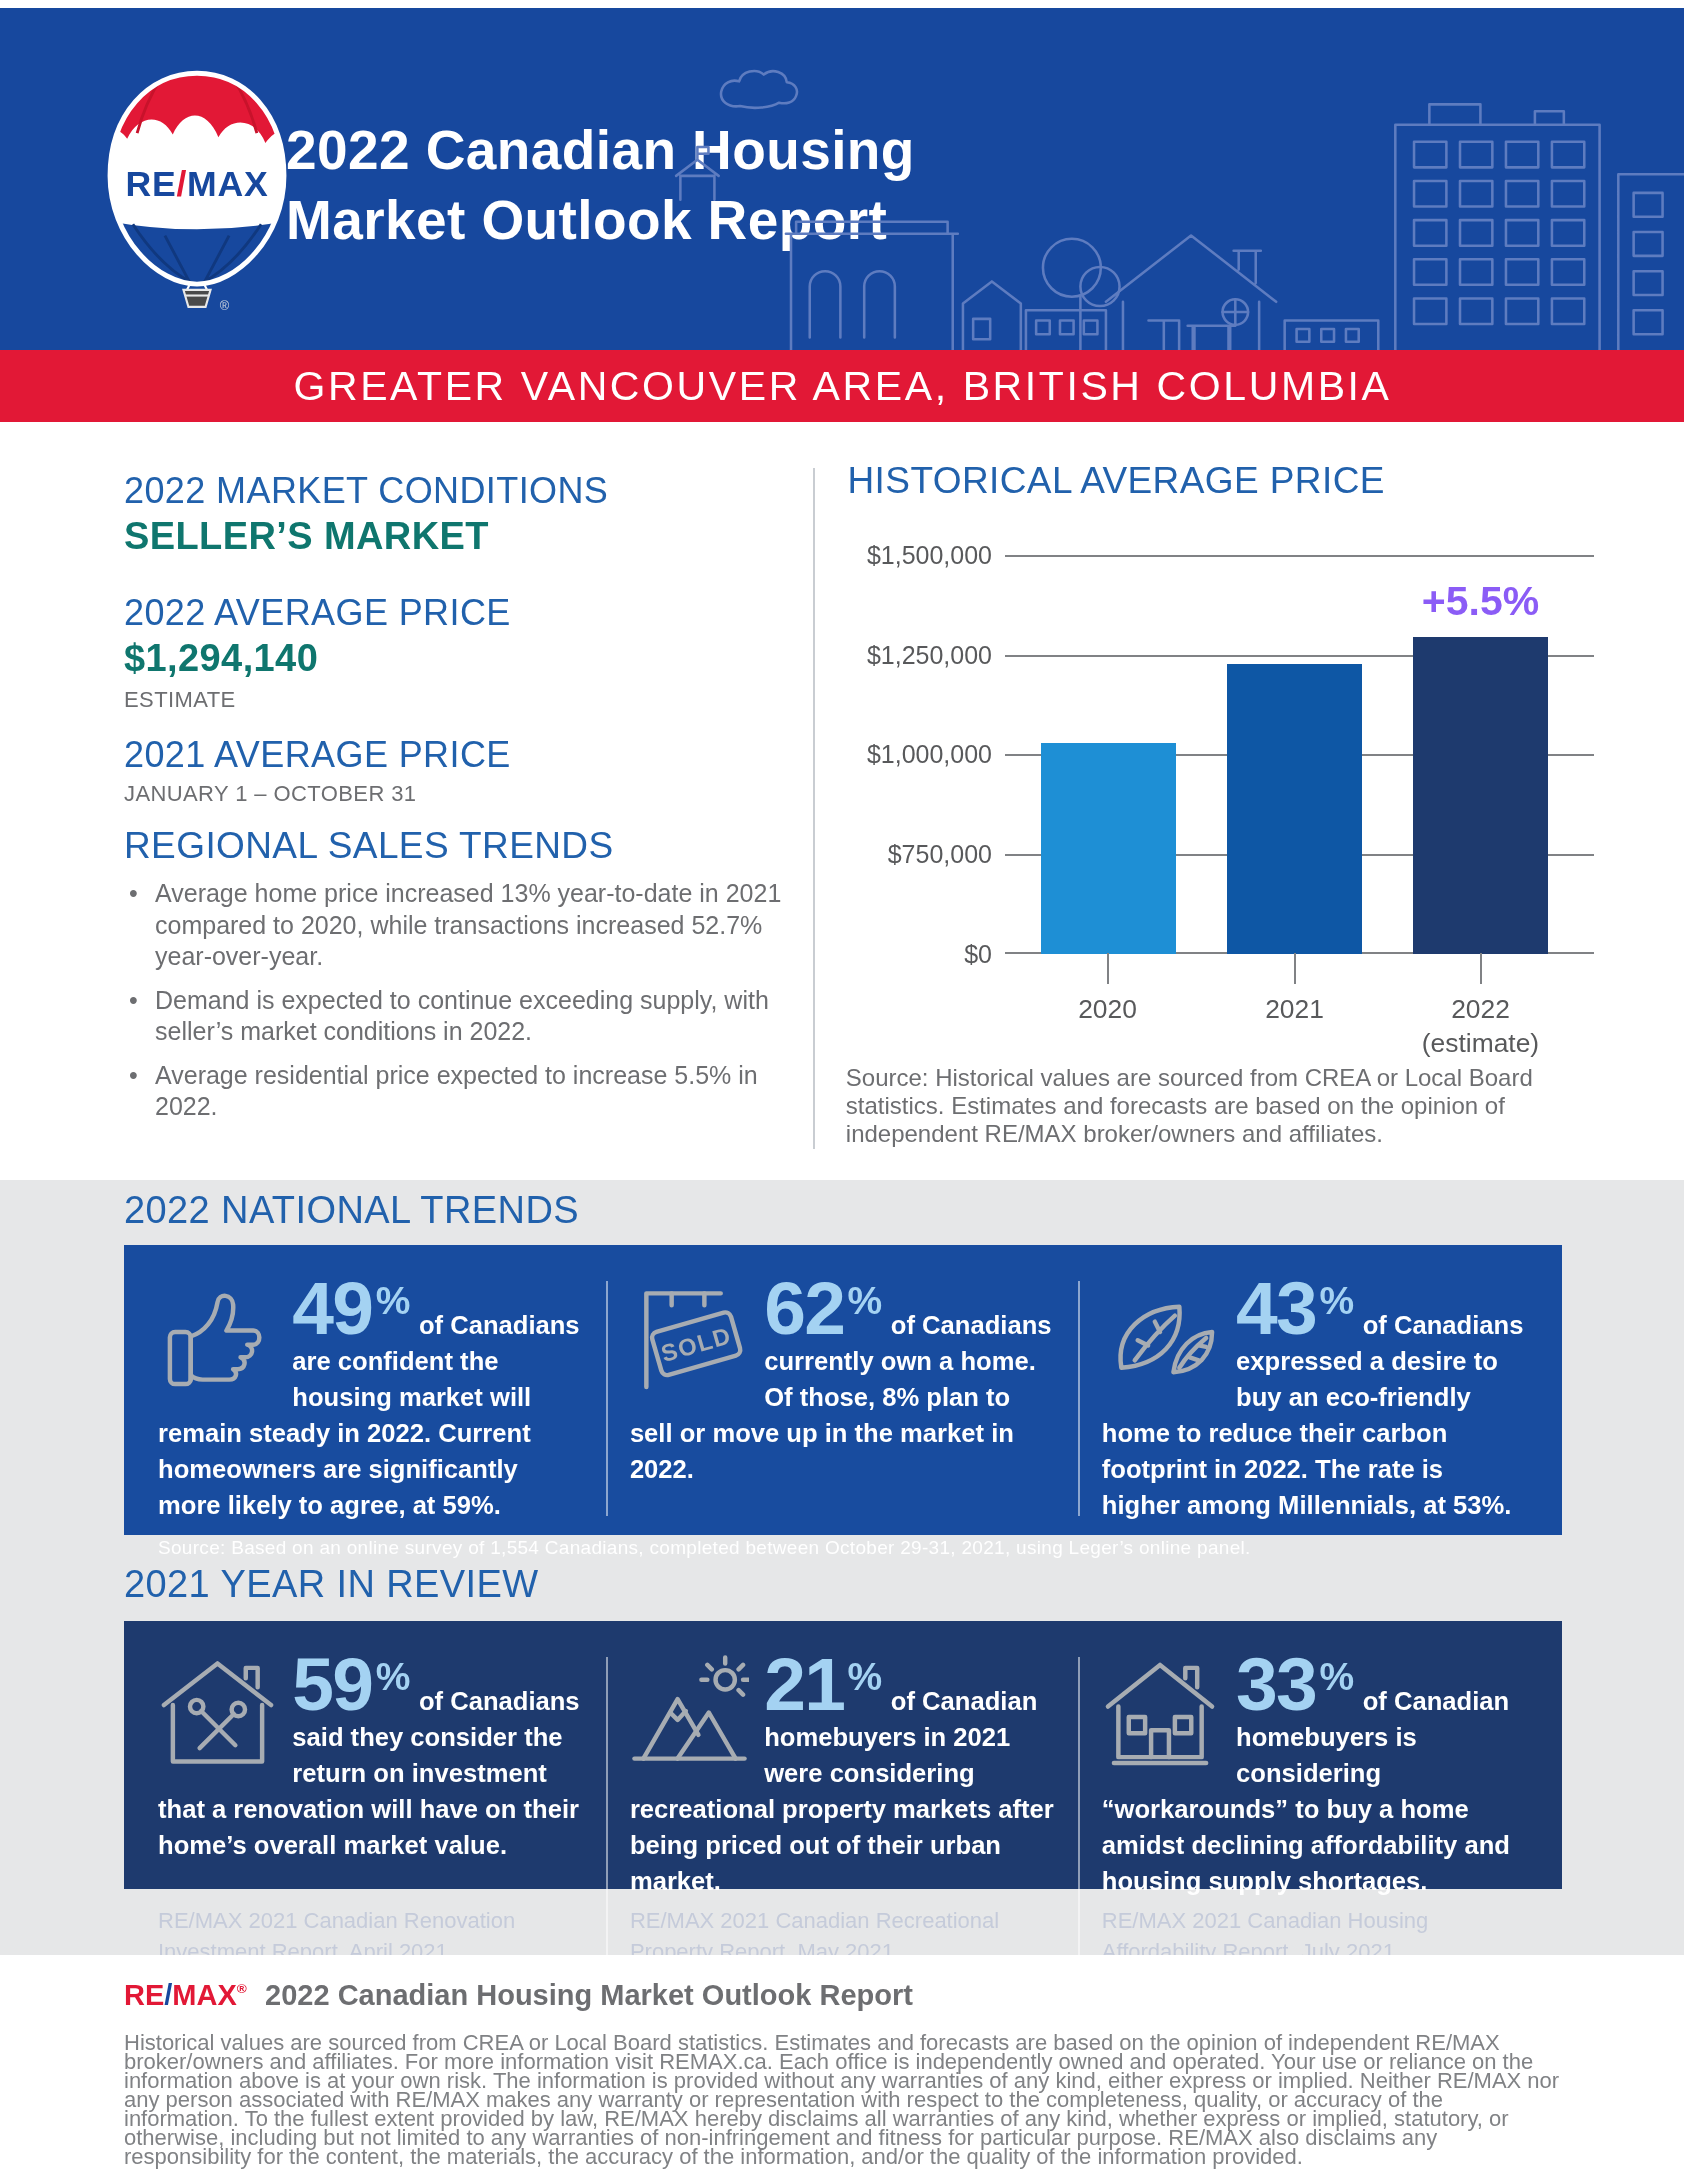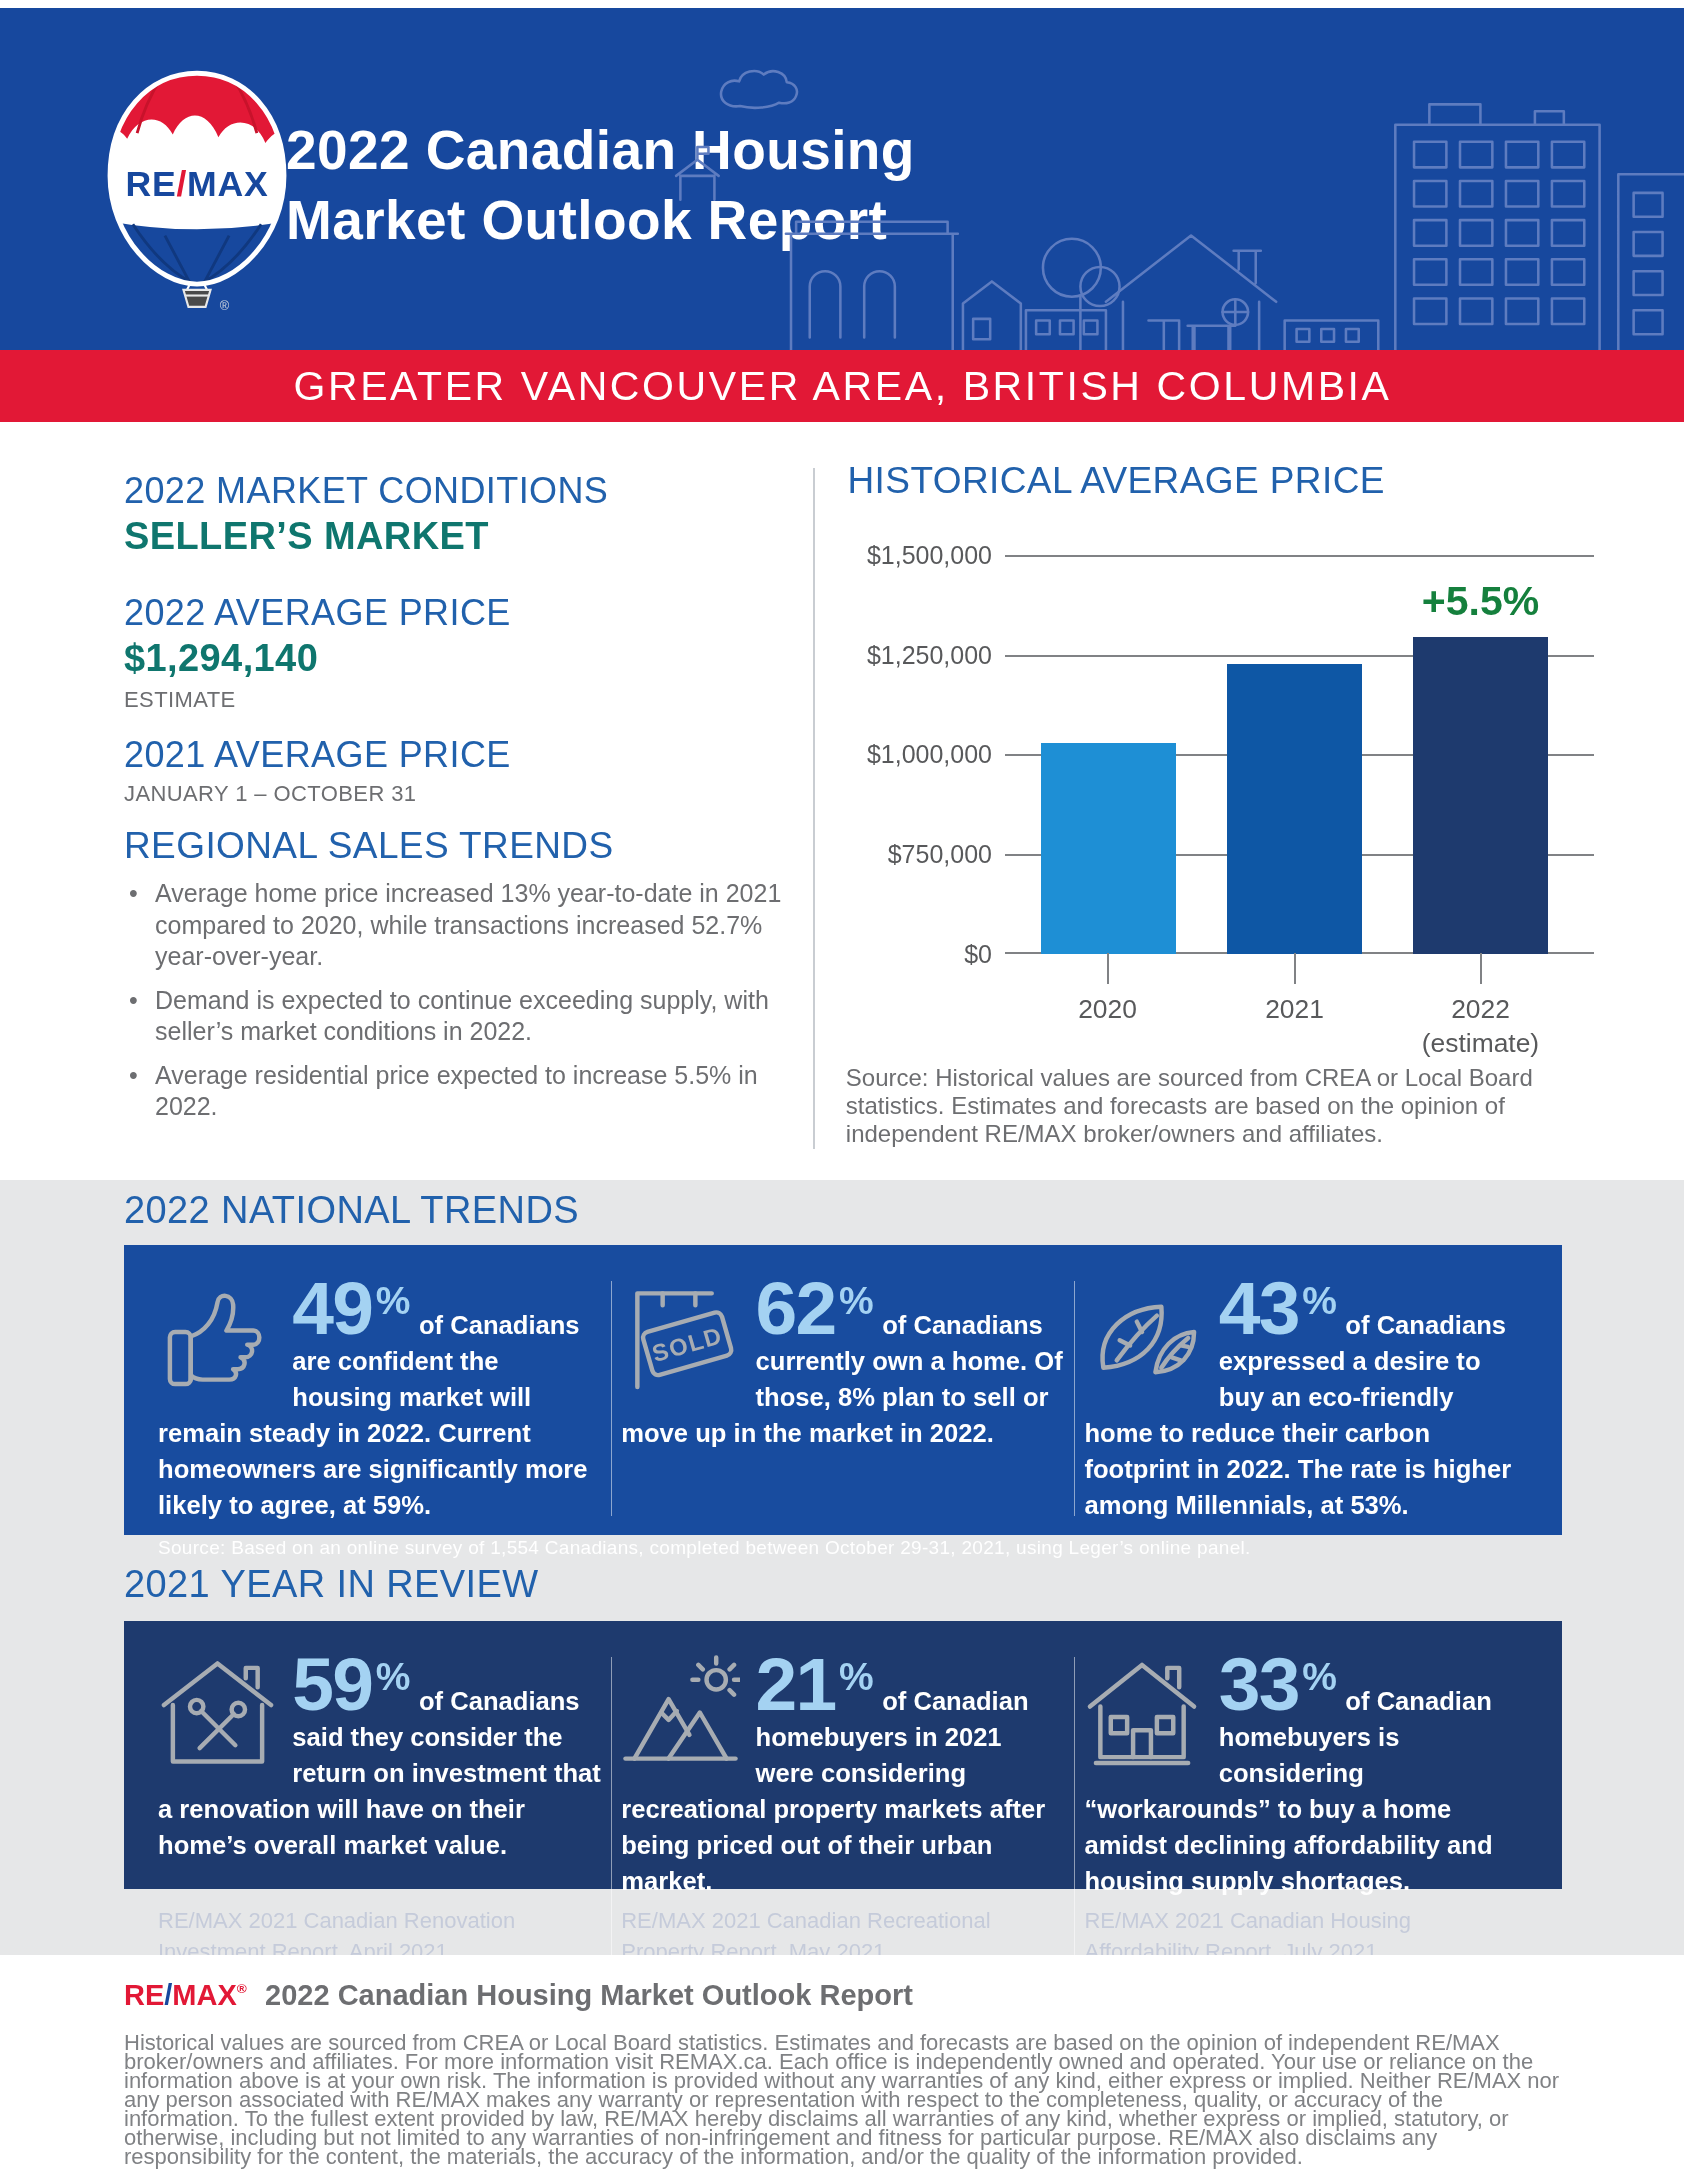--- a/index.html
+++ b/index.html
@@ -34,37 +34,37 @@
   .chart{position:absolute;left:839px;top:455px;width:767px;height:716px;}
   .chart-title{position:absolute;left:8.5px;top:5.1px;font-size:37px;color:#2161AC;letter-spacing:0.4px;}
   .ylab{position:absolute;left:0;width:153px;text-align:right;font-size:25px;color:#58595B;}
   .yl0{top:86px;} .yl1{top:186px;} .yl2{top:285px;} .yl3{top:385px;} .yl4{top:485px;}
   .plot{position:absolute;left:166px;top:100px;width:589px;height:399px;}
   .grid{position:absolute;left:0;width:589px;height:1.7px;background:#808285;}
   .g0{top:0;} .g1{top:100px;} .g2{top:199px;} .g3{top:299px;} .g4{top:397px;}
   .bar{position:absolute;bottom:0;width:135px;}
   .bar0{left:36px;} .bar1{left:222px;} .bar2{left:408px;}
   .annot{position:absolute;left:365px;width:221px;text-align:center;font-size:41px;
-         font-weight:bold;color:#15803d;}
+         font-weight:bold;color:#8b5cf6;}
   .tick{position:absolute;top:498px;width:1.7px;height:31px;background:#808285;}
   .t0{left:268px;} .t1{left:455px;} .t2{left:641px;}
   .xlab{position:absolute;top:537px;width:187px;text-align:center;font-size:26.4px;
         line-height:34px;color:#58595B;}
   .x0{left:175px;} .x1{left:362px;} .x2{left:548px;}
   .chart-src{position:absolute;left:6.8px;top:609px;width:707px;font-size:24px;
              line-height:28px;color:#6D6E71;}
 
   
   .gray{position:absolute;left:0;top:1180px;width:1685px;height:775px;background:#E6E7E8;}
   .sec-head{position:absolute;left:124px;font-size:38px;color:#2161AC;letter-spacing:0.4px;}
   .nt-head{top:8.5px;} .yir-head{top:383px;}
   .panel{position:absolute;left:124px;width:1438px;box-sizing:border-box;}
   .nt-panel{top:65px;height:290px;background:#184C9F;padding:29px 34px 20.4px;}
   .yir-panel{top:441px;height:268px;background:#1E3A6E;padding:29px 34px 22px;}
-  .pgrid{display:grid;grid-template-columns:1fr 1.7px 1fr 1.7px 1fr;column-gap:22px;gap:9px;}
+  .pgrid{display:grid;grid-template-columns:1fr 1.7px 1fr 1.7px 1fr;column-gap:22px;}
   .vdiv{background:rgba(255,255,255,.5);width:1.7px;margin:6.8px 0;}
   .stat{color:#fff;font-weight:bold;font-size:25.6px;line-height:36px;}
   .sicon{float:left;width:119px;height:119px;margin:3.4px 15.3px 5.1px 0;}
   .sicon svg{width:100%;height:100%;}
   .num{font-size:75px;line-height:68px;font-weight:bold;color:#A4D2F2;letter-spacing:-1.7px;}
   .unit{font-size:39px;font-weight:bold;color:#A4D2F2;vertical-align:20.4px;margin-left:3.4px;}
   .stxt{margin-left:8.5px;}
   .panel-src{margin-top:13.6px;font-size:19px;font-weight:400;color:#fff;letter-spacing:0.3px;}
   .ycol{position:relative;min-height:256px;padding-bottom:68px;box-sizing:border-box;}
   .stat-src{position:absolute;left:0;bottom:0;font-weight:400;font-size:22px;

